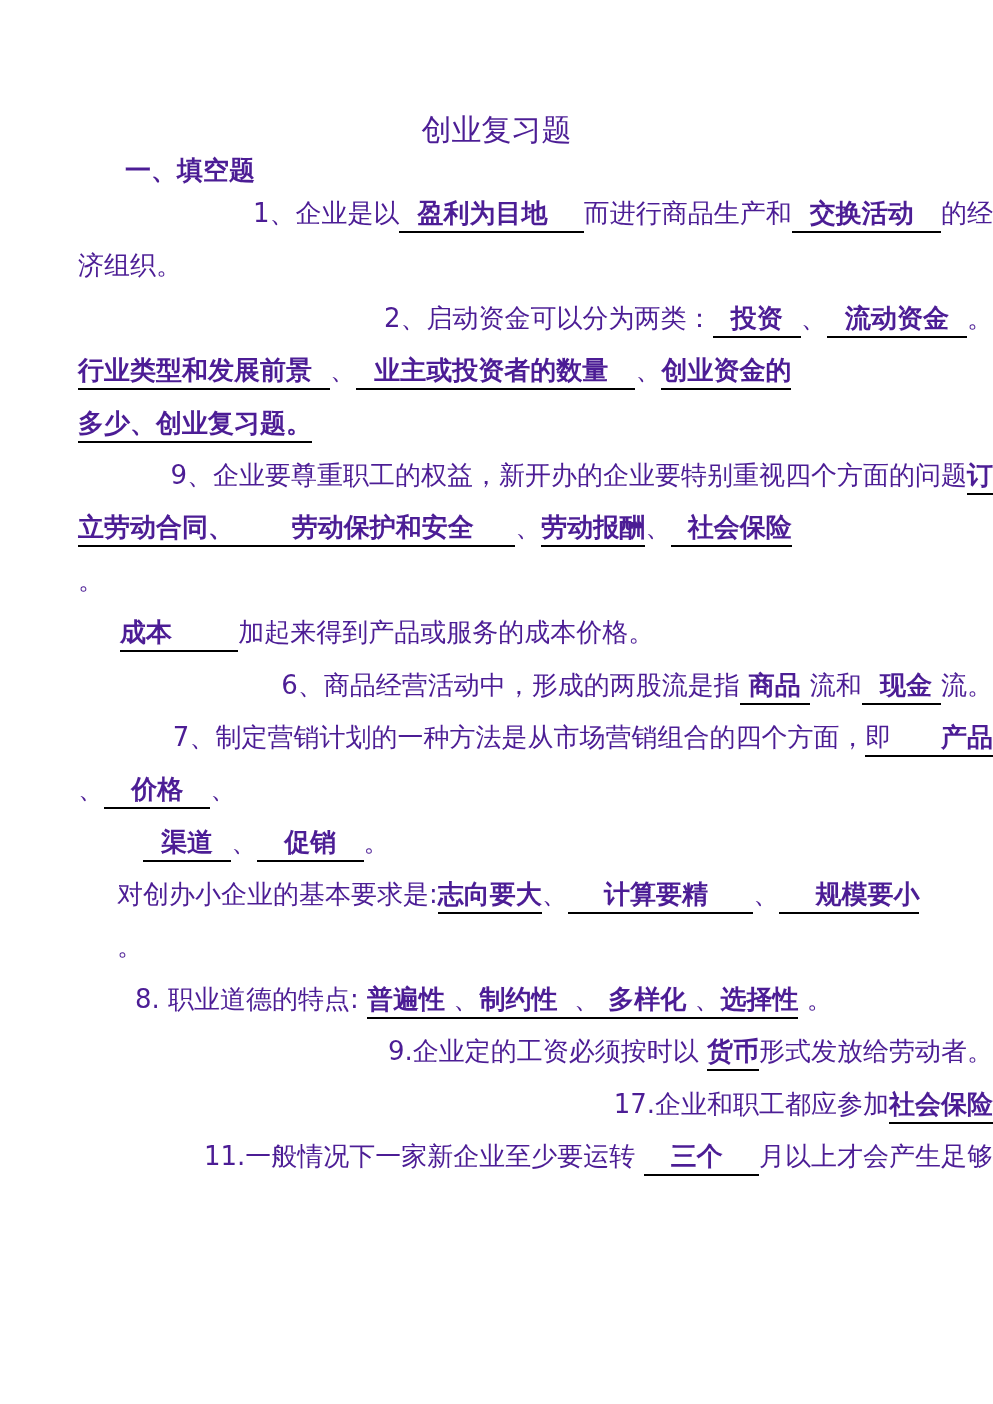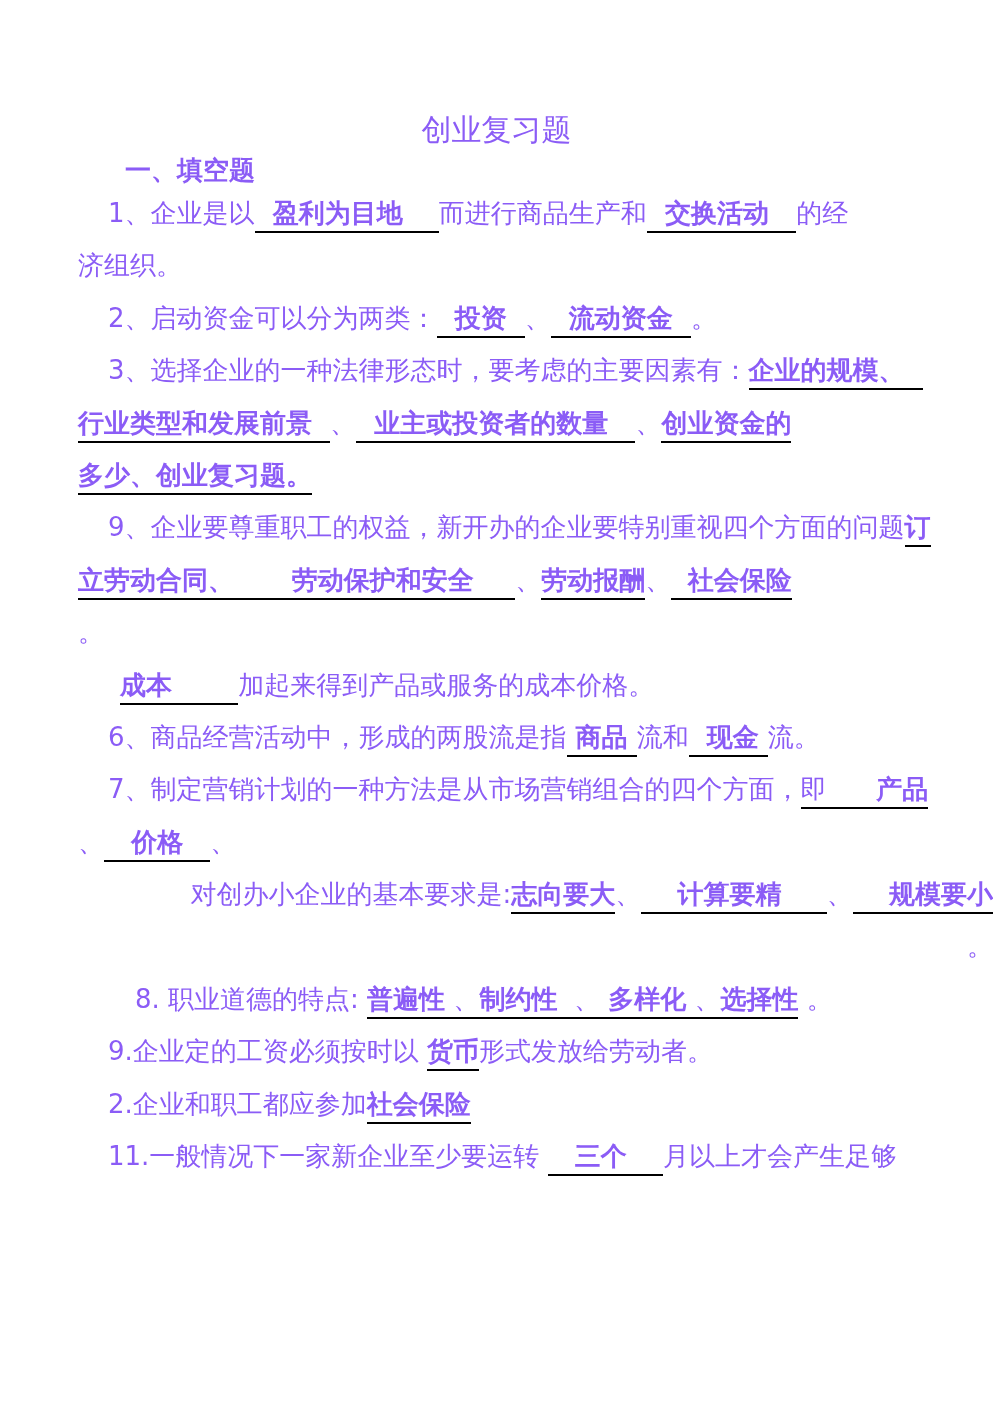--- a/index.html
+++ b/index.html
@@ -1,40 +1,40 @@
 <!DOCTYPE html>
 <html><head>
 <meta charset="utf-8">
 <style>
   html, body { margin: 0; padding: 0; background: #ffffff; }
   .page {
     position: relative;
     width: 993px;
     height: 1176px;
     background: #ffffff;
-    color: #8b5cf6;
+    color: #4c1d95;
     font-family: "DejaVu Sans", "Liberation Sans", sans-serif;
     overflow: hidden;
   }
   .doc {
     position: absolute;
     top: 112px;
     left: 0;
     right: 0;
   }
   .line {
     font-size: 26px;
     line-height: 27px;
     margin-bottom: 25.4px;
     white-space: pre;
   }
   
-  .q   { padding-left: 108px; }   
+  .q   { padding-left: 82px; text-align: right; }   
   .q8  { padding-left: 135px; }   
-  .c0  { padding-left: 117px; text-align: right; }   
+  .c0  { padding-left: 117px; }   
   .c1  { padding-left: 143px; }   
   .c2  { padding-left: 120px; }   
   .c3  { padding-left: 78px; }   
   .title {
     padding-left: 0;
     text-align: center;
     font-size: 30px;
     line-height: 36px;
     margin-bottom: 9px;
     font-weight: normal;
@@ -59,31 +59,31 @@
 </head>
 <body>
 
 <div class="page">
   <div class="doc">
       <div class="line title"><span class="seg">创业复习题</span></div>
       <div class="line heading"><span class="seg bold">一、填空题</span></div>
       <div class="line q"><span class="seg">1、企业是以</span><span class="seg bold ul">&nbsp;&nbsp;盈利为目地&nbsp;&nbsp;&nbsp;&nbsp;</span><span class="seg">而进行商品生产和</span><span class="seg bold ul">&nbsp;&nbsp;交换活动&nbsp;&nbsp;&nbsp;</span><span class="seg">的经</span></div>
       <div class="line c3"><span class="seg">济组织。</span></div>
       <div class="line q"><span class="seg">2、启动资金可以分为两类：</span><span class="seg bold ul">&nbsp;&nbsp;投资&nbsp;&nbsp;</span><span class="seg">、</span><span class="seg bold ul">&nbsp;&nbsp;流动资金&nbsp;&nbsp;</span><span class="seg">。</span></div>
-      <div class="line q"><span class="seg">3、选择企业的一种法律形态时，要考虑的主要因素有：</span><span class="seg bold ul">企业的规模、&nbsp;&nbsp;</span></div>
       <div class="line c3"><span class="seg bold ul">行业类型和发展前景&nbsp;&nbsp;</span><span class="seg">、</span><span class="seg bold ul">&nbsp;&nbsp;业主或投资者的数量&nbsp;&nbsp;&nbsp;</span><span class="seg">、</span><span class="seg bold ul">创业资金的</span></div>
       <div class="line c3"><span class="seg bold ul">多少、创业复习题。</span></div>
       <div class="line q"><span class="seg">9、企业要尊重职工的权益，新开办的企业要特别重视四个方面的问题</span><span class="seg bold ul">订</span></div>
       <div class="line c3"><span class="seg bold ul">立劳动合同、</span><span class="seg ul">&nbsp;&nbsp;&nbsp;&nbsp;&nbsp;&nbsp;&nbsp;</span><span class="seg bold ul">劳动保护和安全</span><span class="seg ul">&nbsp;&nbsp;&nbsp;&nbsp;&nbsp;</span><span class="seg">、</span><span class="seg bold ul">劳动报酬</span><span class="seg">、</span><span class="seg ul">&nbsp;&nbsp;</span><span class="seg bold ul">社会保险</span></div>
       <div class="line c3"><span class="seg">。</span></div>
       <div class="line c2"><span class="seg bold ul">成本</span><span class="seg ul">&nbsp;&nbsp;&nbsp;&nbsp;&nbsp;&nbsp;&nbsp;&nbsp;</span><span class="seg">加起来得到产品或服务的成本价格。</span></div>
       <div class="line q"><span class="seg">6、商品经营活动中，形成的两股流是指</span><span class="seg bold ul">&nbsp;商品&nbsp;</span><span class="seg">流和</span><span class="seg bold ul">&nbsp;&nbsp;现金&nbsp;</span><span class="seg">流。</span></div>
       <div class="line q"><span class="seg">7、制定营销计划的一种方法是从市场营销组合的四个方面，</span><span class="seg ul">即&nbsp;&nbsp;&nbsp;&nbsp;&nbsp;&nbsp;</span><span class="seg bold ul">产品</span></div>
       <div class="line c3"><span class="seg">、</span><span class="seg bold ul">&nbsp;&nbsp;&nbsp;价格&nbsp;&nbsp;&nbsp;</span><span class="seg">、</span></div>
+      <div class="line c1"><span class="seg bold ul">&nbsp;&nbsp;渠道&nbsp;&nbsp;</span><span class="seg">、</span><span class="seg bold ul">&nbsp;&nbsp;&nbsp;促销&nbsp;&nbsp;&nbsp;</span><span class="seg">。</span></div>
       <div class="line c0"><span class="seg">对创办小企业的基本要求是:</span><span class="seg bold ul">志向要大</span><span class="seg">、</span><span class="seg bold ul">&nbsp;&nbsp;&nbsp;&nbsp;计算要精&nbsp;&nbsp;&nbsp;&nbsp;&nbsp;</span><span class="seg">、</span><span class="seg bold ul">&nbsp;&nbsp;&nbsp;&nbsp;规模要小</span></div>
       <div class="line c0"><span class="seg">。</span></div>
       <div class="line q8"><span class="seg">8.&nbsp;职业道德的特点:&nbsp;</span><span class="seg bold ul">普遍性</span><span class="seg ul">&nbsp;、</span><span class="seg bold ul">制约性</span><span class="seg ul">&nbsp;&nbsp;、&nbsp;</span><span class="seg bold ul">多样化</span><span class="seg ul">&nbsp;、</span><span class="seg bold ul">选择性</span><span class="seg">&nbsp;。</span></div>
       <div class="line q"><span class="seg">9.企业定的工资必须按时以&nbsp;</span><span class="seg bold ul">货币</span><span class="seg">形式发放给劳动者。</span></div>
-      <div class="line q"><span class="seg">2.企业和职工都应参加</span><span class="seg bold ul">社会保险</span></div>
+      <div class="line q"><span class="seg">17.企业和职工都应参加</span><span class="seg bold ul">社会保险</span></div>
       <div class="line q"><span class="seg">11.一般情况下一家新企业至少要运转&nbsp;</span><span class="seg bold ul">&nbsp;&nbsp;&nbsp;三个&nbsp;&nbsp;&nbsp;&nbsp;</span><span class="seg">月以上才会产生足够</span></div>
       <div class="line pagenum"><span class="seg">1</span></div>
     </div>
 </div>
 
 </body></html>

